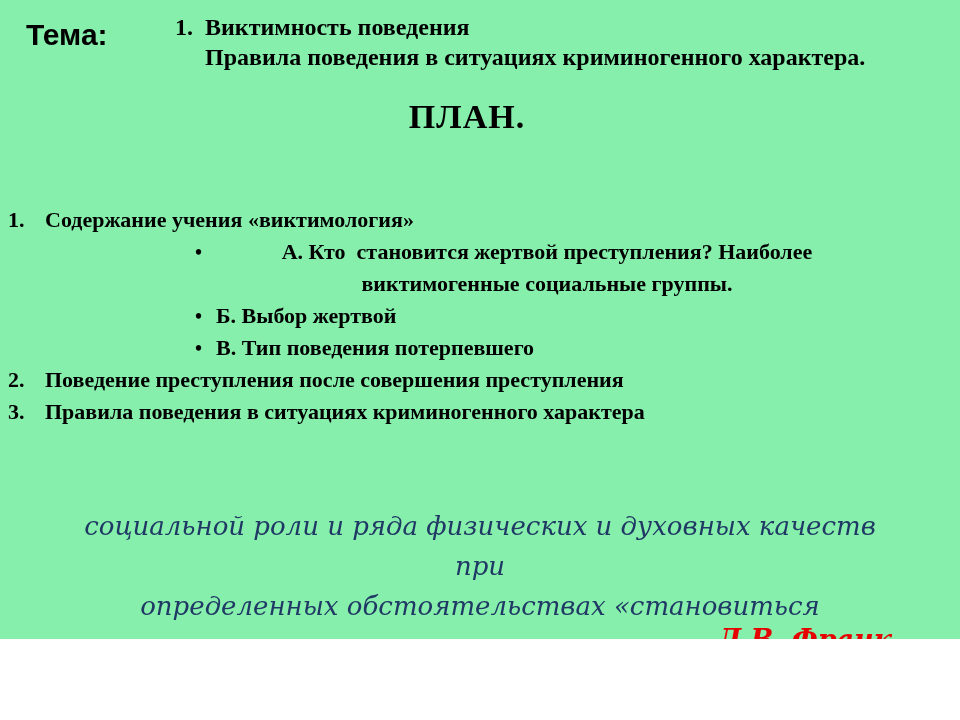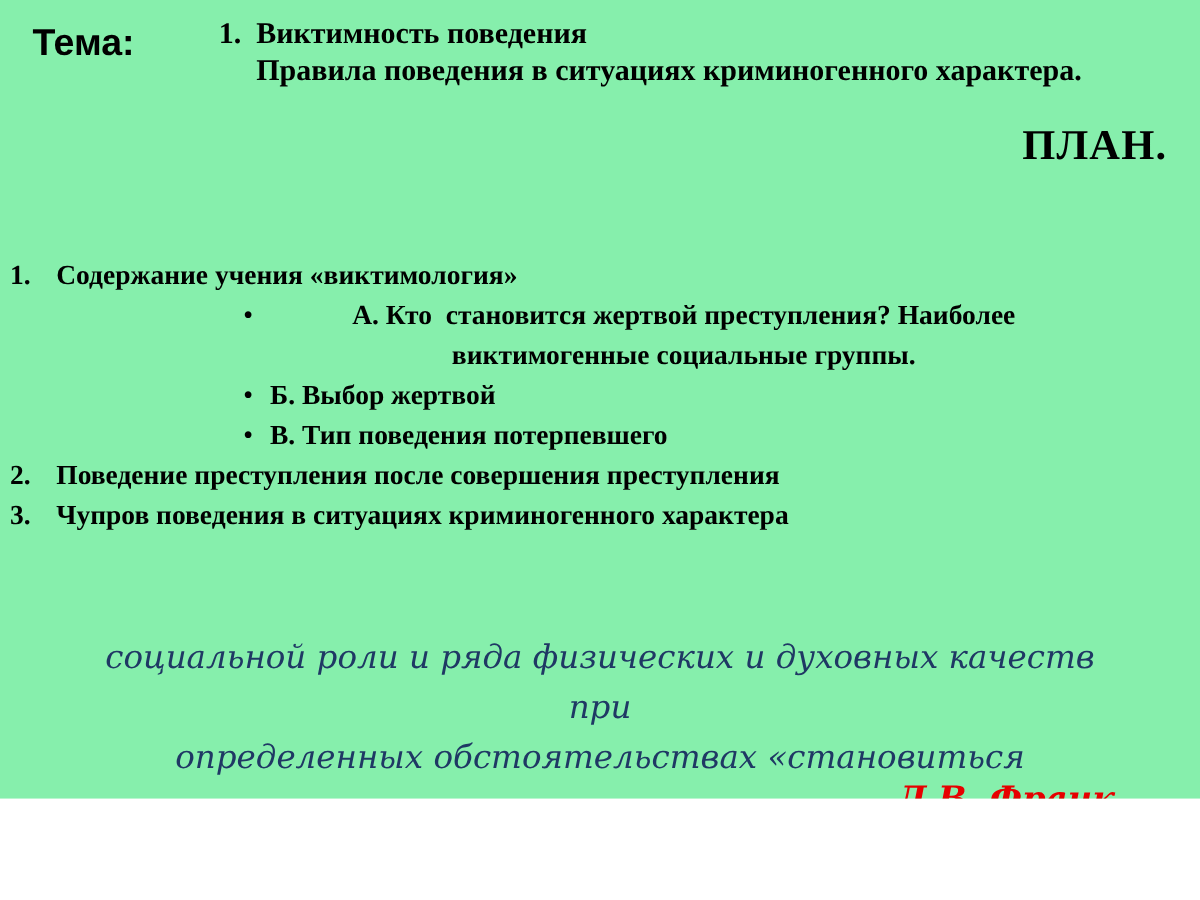--- a/index.html
+++ b/index.html
@@ -41,21 +41,21 @@
     flex: none;
     width: 30px;
   }
 
   
   .plan-heading {
     position: absolute;
     top: 98px;
     left: 0;
     width: 934px;
-    text-align: right;
+    text-align: center;
     font-weight: 700;
     font-size: 34px;
     letter-spacing: 1px;
   }
 
   
   .plan-list {
     position: absolute;
     top: 204px;
     left: 8px;
@@ -162,21 +162,21 @@
       <div class="item-text">В. Тип поведения потерпевшего</div>
     </div>
 
     <div class="plan-item">
       <div class="item-marker">2.</div>
       <div class="item-text">Поведение преступления после совершения преступления</div>
     </div>
 
     <div class="plan-item">
       <div class="item-marker">3.</div>
-      <div class="item-text">Чупров поведения в ситуациях криминогенного характера</div>
+      <div class="item-text">Правила поведения в ситуациях криминогенного характера</div>
     </div>
 
   </div>
 
   <div class="quote" style="color: rgb(31, 56, 100);">
     <div>социальной роли и ряда физических и духовных качеств при</div>
     <div>определенных обстоятельствах «становиться потерпевшим».</div>
   </div>
 
   <div class="signature" style="color: rgb(230, 0, 0);">Л.В. Франк</div>

